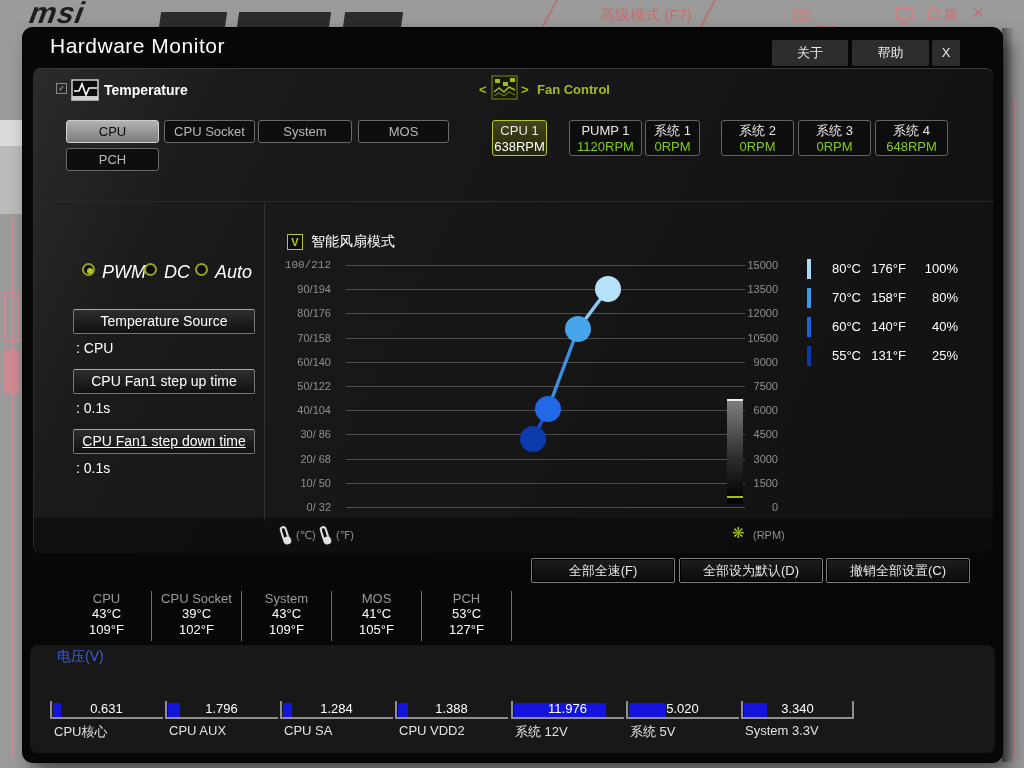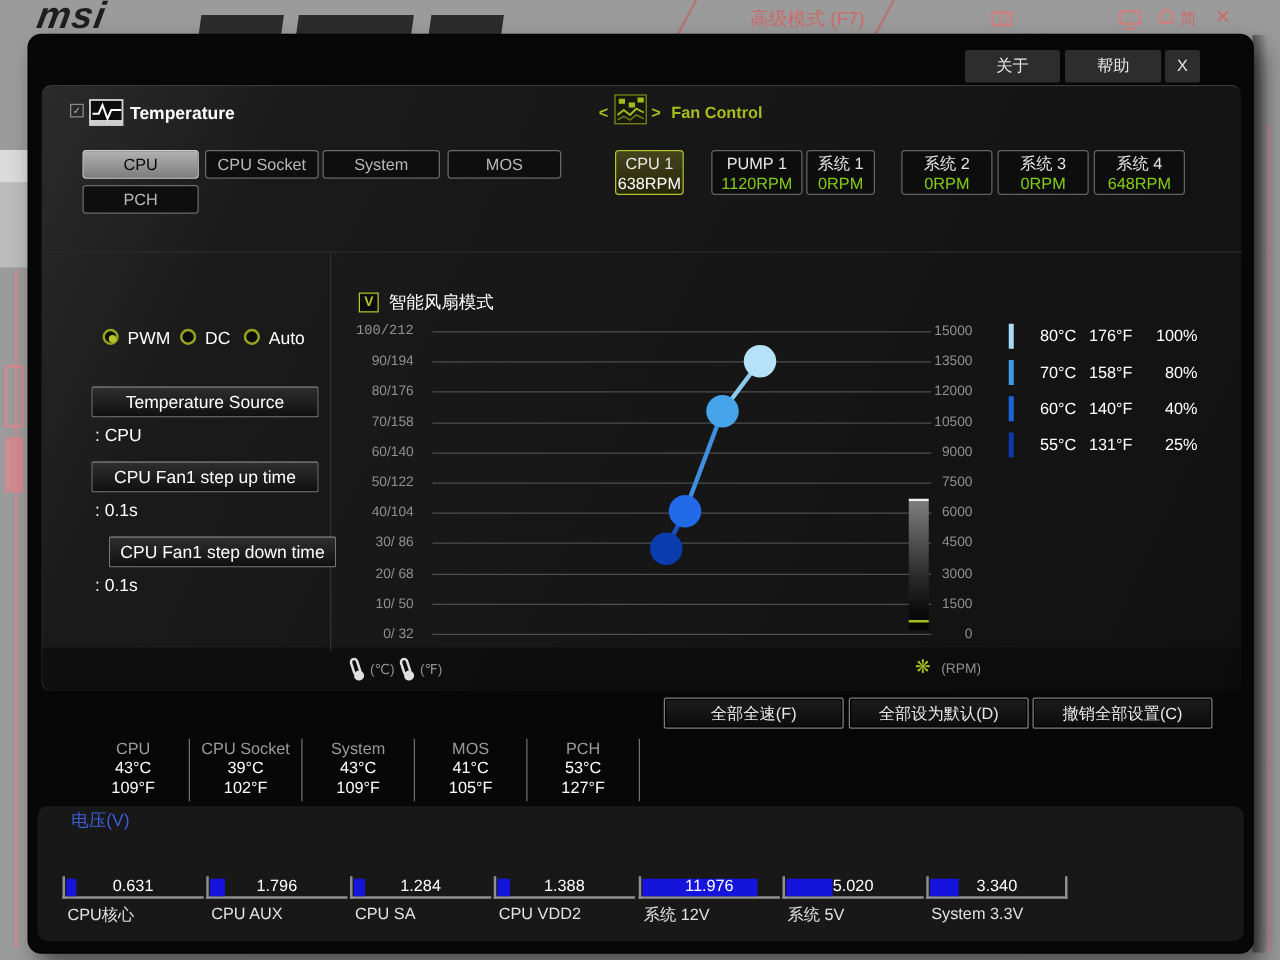--- a/index.html
+++ b/index.html
@@ -49,21 +49,21 @@
          background:#0e0e0e;border:1px solid #6a6a6a;color:#b8b8b8;}
   .t-tab.active{background:linear-gradient(#b2b2b2,#7d7d7d);border:1px solid #cfcfcf;color:#0a0a0a;}
   .f-tab{height:36px;font-size:13px;text-align:center;border-radius:3px;padding-top:2px;
          background:#0d0d0d;border:1px solid #636363;color:#e6e6e6;line-height:16px;}
   .f-tab .rpm{color:#84cc16;}
   .f-tab.active{background:linear-gradient(#44441c,#26260a);border:1px solid #b7c42a;}
   .f-tab.active .rpm{color:#fff;}
 
   .radio{width:13px;height:13px;border:2px solid #97a31f;border-radius:50%;background:#0c0c0c;}
   .radio .dot{position:absolute;left:2.5px;top:2.5px;width:6px;height:6px;border-radius:50%;background:#b7c42a;}
-  .radio-label{font-size:14px;color:#fff;}
+  .radio-label{font-size:18px;color:#fff;font-style:italic;}
   .field-btn{width:182px;height:25px;background:linear-gradient(#2e2e2e,#101010);border:1px solid #777;
              border-top-color:#a8a8a8;border-radius:2px;color:#fff;font-size:14px;text-align:center;line-height:23px;}
   .field-val{font-size:14px;color:#fff;}
 
   .chk{left:253px;top:165px;width:16px;height:16px;border:1px solid #b7c42a;background:#0c0c0c;
        color:#b7c42a;font-size:11px;font-weight:bold;text-align:center;line-height:15px;}
   .chart-label{left:277px;top:164px;font-size:14px;color:#fff;}
   .gridline{height:1px;background:#4d4d4d;}
   .tick{font-size:11px;color:#909090;text-align:right;}
   .unit{font-size:11px;color:#8f8f8f;}
@@ -113,20 +113,21 @@
   <div class="abs ga-banner"></div>
   <div class="abs ga-text">GA</div>
   <div class="abs ga-block"></div>
   <div class="abs pink-line-l"></div>
   <div class="abs pink-box1"></div>
   <div class="abs pink-box2"></div>
   <div class="abs shadow-r"></div>
   <div class="abs pink-line-r"></div>
 
   <div class="abs dialog">
+    <div class="abs win-title">Hardware Monitor</div>
     <div class="abs tb-btn" style="left:749px;width:76px;">关于</div>
     <div class="abs tb-btn" style="left:829px;width:77px;">帮助</div>
     <div class="abs tb-btn" style="left:909px;width:28px;">X</div>
 
     <div class="abs panel">
       <div class="abs panel-foot"></div>
       <div class="abs mini-check">✓</div>
 
       <svg class="abs" style="left:36px;top:8px;" width="30" height="26">
         <rect x="2" y="3" width="26" height="20" fill="#0c0c0c" stroke="#cfcfcf" stroke-width="1.5"></rect>
@@ -191,21 +192,21 @@
           <div class="radio" style="position: absolute; left: 110px; top: 194px;"></div>
           <div class="radio-label" style="position: absolute; left: 130px; top: 193px;">DC</div>
           <div class="radio" style="position: absolute; left: 161px; top: 194px;"></div>
           <div class="radio-label" style="position: absolute; left: 181px; top: 193px;">Auto</div>
         </div>
       <div id="fields">
           <div class="field-btn" style="position: absolute; left: 39px; top: 240px;">Temperature Source</div>
           <div class="field-val" style="position: absolute; left: 42px; top: 271px;">: CPU</div>
           <div class="field-btn" style="position: absolute; left: 39px; top: 300px;">CPU Fan1 step up time</div>
           <div class="field-val" style="position: absolute; left: 42px; top: 331px;">: 0.1s</div>
-          <div class="field-btn" style="position: absolute; left: 53px; top: 360px;">CPU Fan1 step down time</div>
+          <div class="field-btn" style="position: absolute; left: 39px; top: 360px; text-decoration: underline;">CPU Fan1 step down time</div>
           <div class="field-val" style="position: absolute; left: 42px; top: 391px;">: 0.1s</div>
         </div>
 
       <div class="abs chk">V</div>
       <div class="abs chart-label">智能风扇模式</div>
       <div id="grid">
           <div class="gridline" style="position: absolute; left: 312px; top: 196px; width: 399px;"></div>
           <div class="tick" style="position: absolute; left: 227px; top: 190px; width: 70px; font-family: Liberation Mono, monospace;">100/212</div>
           <div class="tick" style="position: absolute; left: 704px; top: 190px; width: 40px;">15000</div>
           <div class="gridline" style="position: absolute; left: 312px; top: 220.2px; width: 399px;"></div>

